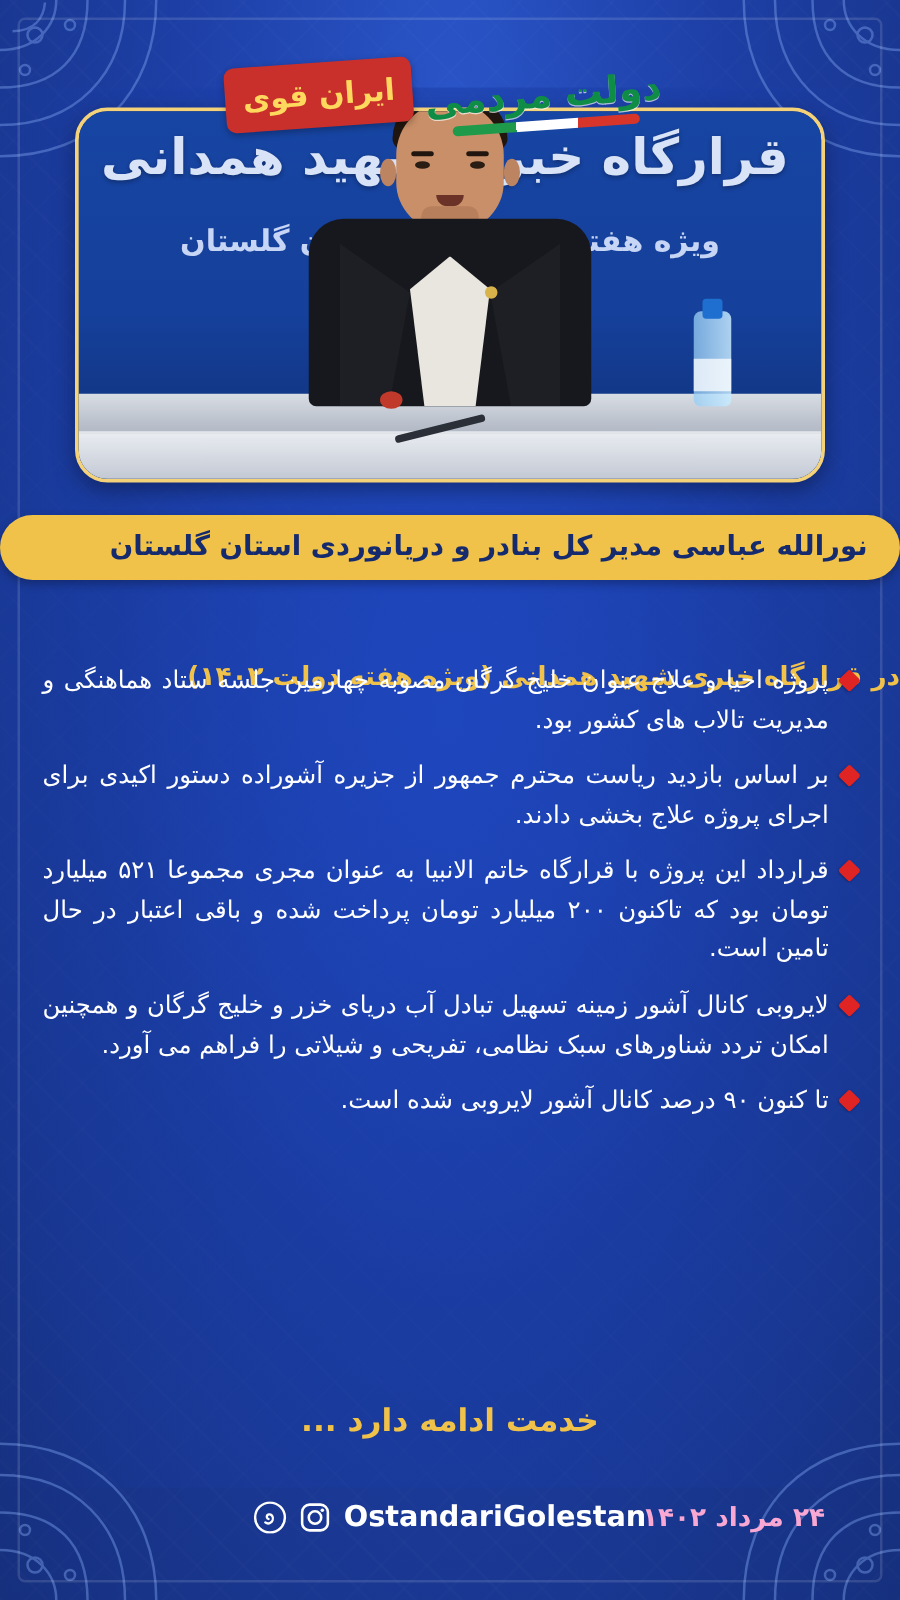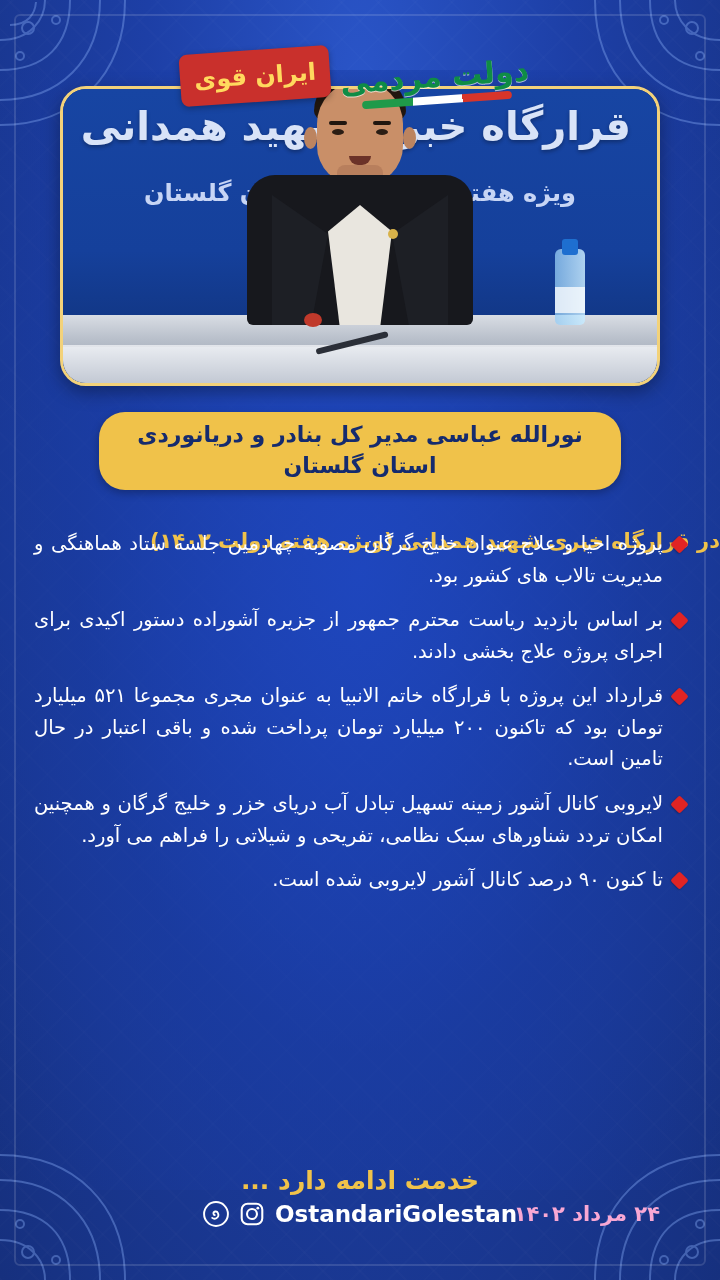--- a/index.html
+++ b/index.html
@@ -309,21 +309,21 @@
     width: 30px; height: 26px;
     background: rgba(255,255,255,.75);
   }
 
   
   .name-ribbon {
     position: absolute;
     top: 412px;
     left: 50%;
     transform: translateX(-50%);
-    width: 522px;
+    width: 720px;
     min-height: 52px;
     background: #f0c24a;
     border-radius: 26px;
     display: flex;
     align-items: center;
     justify-content: flex-start;
     box-shadow: 0 3px 8px rgba(0,0,0,.28);
     z-index: 5;
   }
   .name-ribbon span {
@@ -386,21 +386,20 @@
   
   .continue {
     position: absolute;
     top: 1122px;
     right: 0; left: 0;
     text-align: center;
     color: #f0c24a;
     font-size: 25px;
     font-weight: 700;
     z-index: 5;
-    margin-top: 44px;
   }
 
   
   .footer {
     position: absolute;
     bottom: 46px;
     left: 0; right: 0;
     height: 40px;
     display: flex;
     align-items: center;

